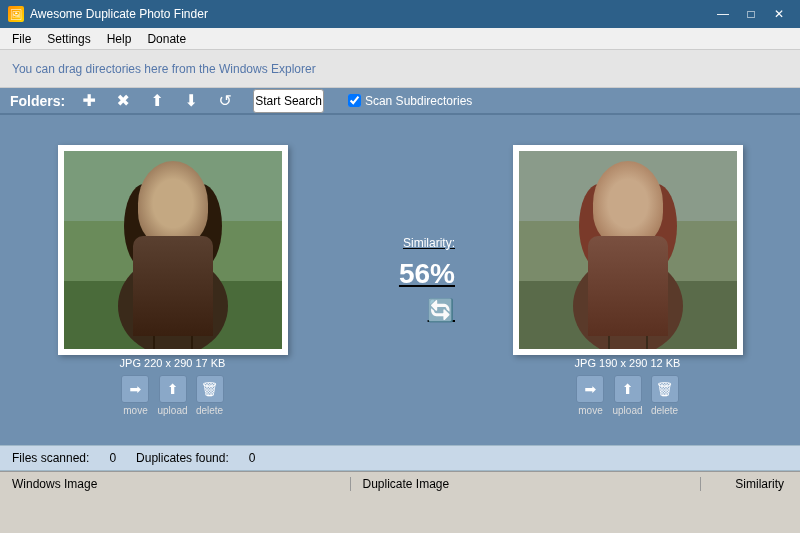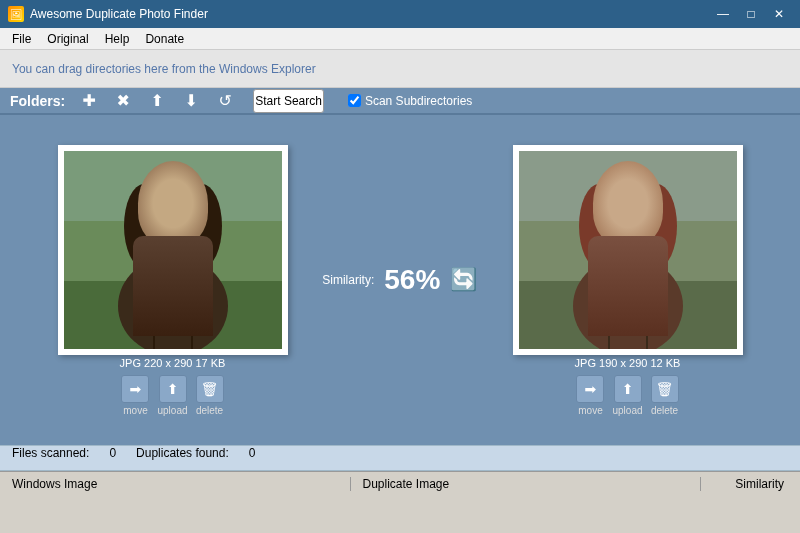--- a/index.html
+++ b/index.html
@@ -185,24 +185,25 @@
       top: 85px; left: 50%; transform: translateX(-50%);
       width: 80px; height: 100px;
       background: linear-gradient(180deg, #7a5040 0%, #6a4030 50%, #5a3020 100%);
       border-radius: 10px 10px 0 0;
     }
 
     
     #similarity-panel {
       width: 110px;
       display: flex;
-      flex-direction: row;
-      align-items: center;
+      flex-direction: column;
+      align-items: flex-end;
       justify-content: center;
       gap: 10px;
+      text-decoration: underline;
     }
     #similarity-label { color: white; font-size: 12px; }
     #similarity-value { color: white; font-size: 28px; font-weight: bold; line-height: 1; }
     #swap-btn {
       background: transparent;
       border: none;
       color: white;
       font-size: 22px;
       cursor: pointer;
     }
@@ -240,20 +241,21 @@
       color: white;
       font-size: 14px;
     }
     .action-btn span { color: #ddd; font-size: 10px; }
 
     
     #status-bar {
       background: #c8d8e8;
       height: 26px;
       display: flex;
+      align-items: center;
       padding: 0 12px;
       gap: 20px;
       border-top: 1px solid #a0b8c8;
       border-bottom: 1px solid #a0b8c8;
       font-size: 12px;
     }
 
     
     #table-header {
       background: #d4d0c8;
@@ -276,21 +278,21 @@
   </div>
   <div id="title-bar-controls">
     <button class="title-btn">—</button>
     <button class="title-btn">□</button>
     <button class="title-btn close">✕</button>
   </div>
 </div>
 
 <div id="menu-bar">
   <span class="menu-item">File</span>
-  <span class="menu-item">Original</span>
+  <span class="menu-item">Settings</span>
   <span class="menu-item">Help</span>
   <span class="menu-item">Donate</span>
 </div>
 
 <div id="drag-info">
   <span>You can drag directories here from the Windows Explorer</span>
 </div>
 
 <div id="folders-bar">
   <span id="folders-label">Folders:</span>

